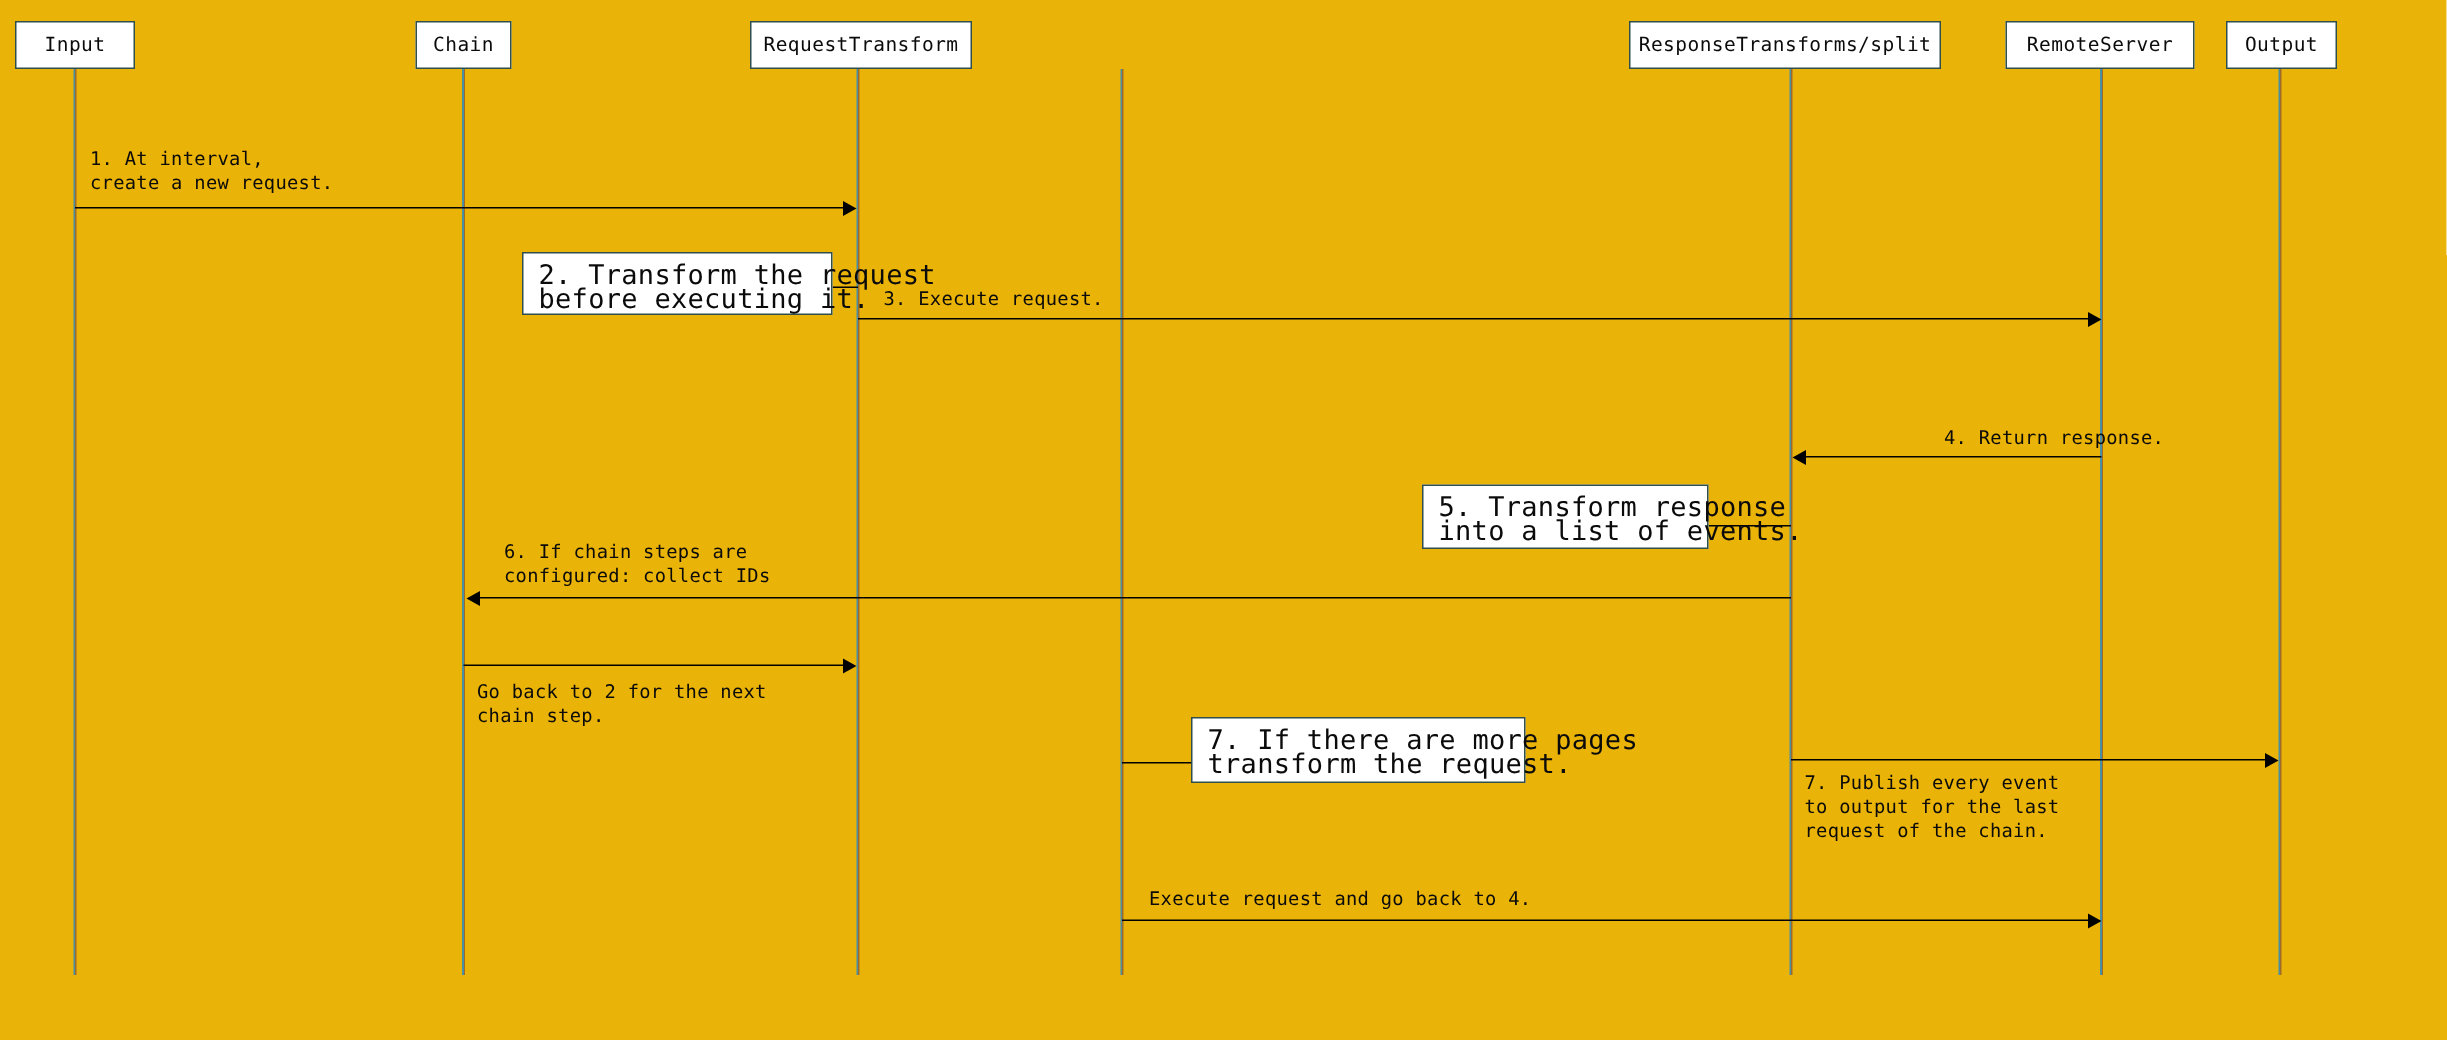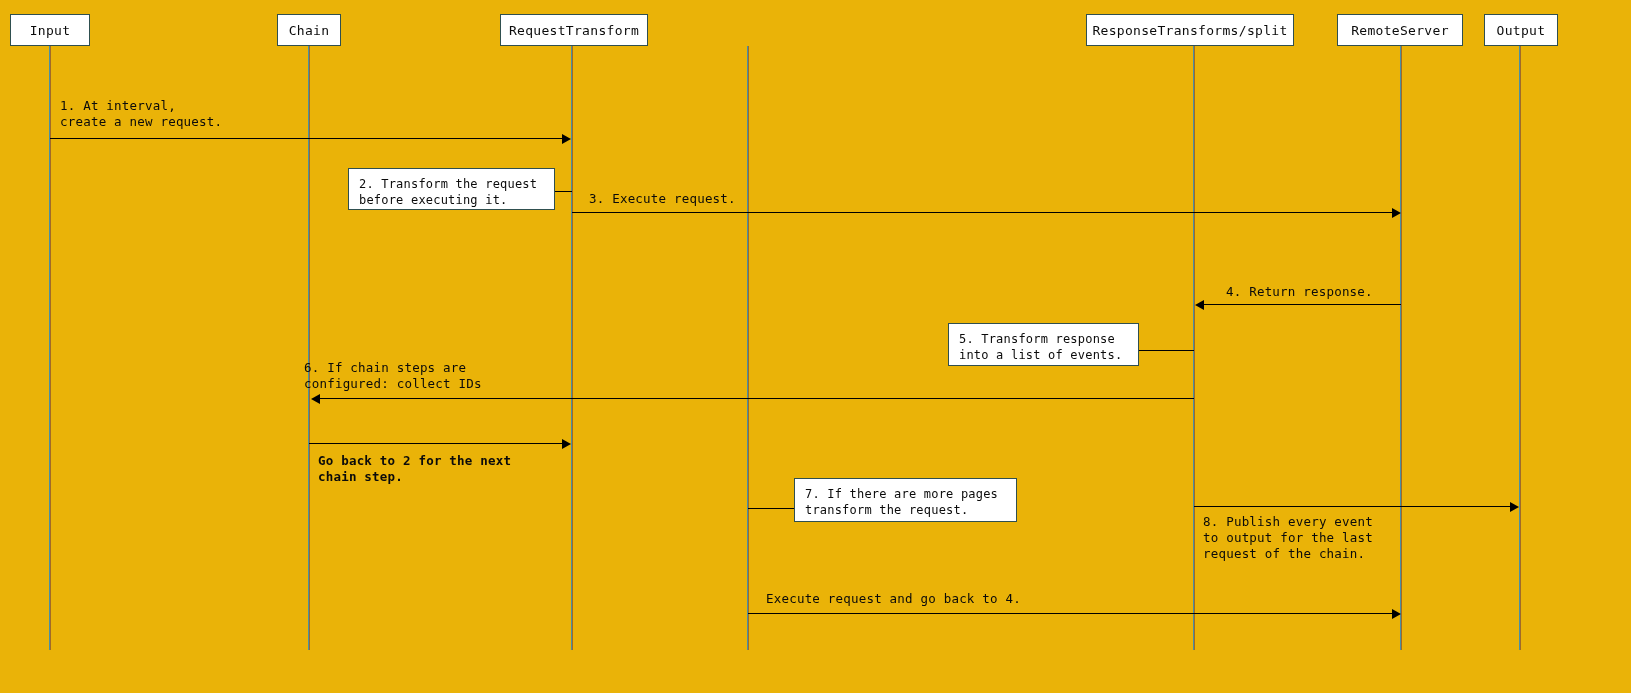--- a/index.html
+++ b/index.html
@@ -71,21 +71,21 @@
     letter-spacing: .2px;
   }
 
   
   .note {
     position: absolute;
     box-sizing: border-box;
     border: 1px solid #2f4f4f;
     background: #ffffff;
     color: #0b0b0b;
-    font-size: 12px;
+    font-size: 18px;
     line-height: 16px;
     white-space: pre;
     padding: 7px 10px;
     letter-spacing: .2px;
   }
   .note-connector {
     position: absolute;
     height: 1px;
     background: #000000;
   }
@@ -128,45 +128,45 @@
   <div class="arrow-head right" style="left:562px; top:134px;"></div>
 
   <div class="note-connector" style="left:555px; top:191px; width:17px;"></div>
   <div class="note" style="left:348px; top:168px; width:207px; height:42px;">2. Transform the request
 before executing it.</div>
 
   <div class="msg-label" style="left:589px; top:191px;">3. Execute request.</div>
   <div class="msg-line" style="left:572px; top:212px; width:820px;"></div>
   <div class="arrow-head right" style="left:1392px; top:208px;"></div>
 
-  <div class="msg-label" style="left:1226px; top:284px;">4. Return response.</div>
+  <div class="msg-label" style="left:1296px; top:284px;">4. Return response.</div>
   <div class="msg-line" style="left:1204px; top:304px; width:197px;"></div>
   <div class="arrow-head left" style="left:1195px; top:300px;"></div>
 
   <div class="note-connector" style="left:1139px; top:350px; width:55px;"></div>
   <div class="note" style="left:948px; top:323px; width:191px; height:43px;">5. Transform response
 into a list of events.</div>
 
-  <div class="msg-label" style="left:304px; top:360px;">6. If chain steps are
+  <div class="msg-label" style="left:336px; top:360px;">6. If chain steps are
 configured: collect IDs</div>
   <div class="msg-line" style="left:320px; top:398px; width:874px;"></div>
   <div class="arrow-head left" style="left:311px; top:394px;"></div>
 
   <div class="msg-line" style="left:309px; top:443px; width:253px;"></div>
   <div class="arrow-head right" style="left:562px; top:439px;"></div>
-  <div class="msg-label" style="left:318px; top:453px;font-weight:bold;">Go back to 2 for the next
+  <div class="msg-label" style="left:318px; top:453px;">Go back to 2 for the next
 chain step.</div>
 
   <div class="note-connector" style="left:748px; top:508px; width:46px;"></div>
   <div class="note" style="left:794px; top:478px; width:223px; height:44px;">7. If there are more pages
 transform the request.</div>
 
   <div class="msg-line" style="left:1194px; top:506px; width:316px;"></div>
   <div class="arrow-head right" style="left:1510px; top:502px;"></div>
-  <div class="msg-label" style="left:1203px; top:514px;">8. Publish every event
+  <div class="msg-label" style="left:1203px; top:514px;">7. Publish every event
 to output for the last
 request of the chain.</div>
 
   <div class="msg-label" style="left:766px; top:591px;">Execute request and go back to 4.</div>
   <div class="msg-line" style="left:748px; top:613px; width:644px;"></div>
   <div class="arrow-head right" style="left:1392px; top:609px;"></div>
 
 </div>
 
 </body></html>

